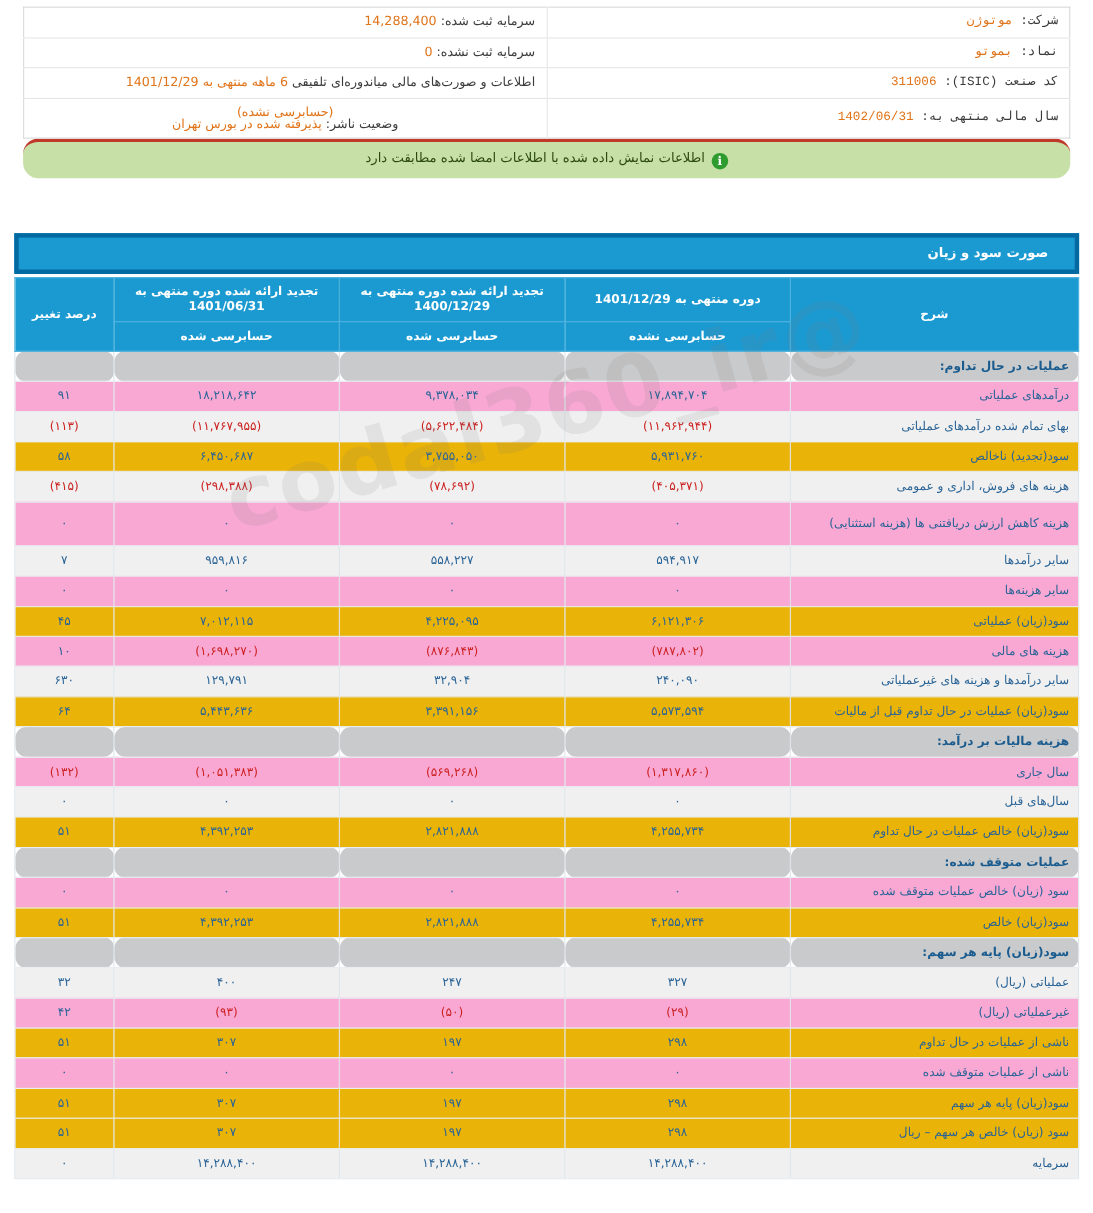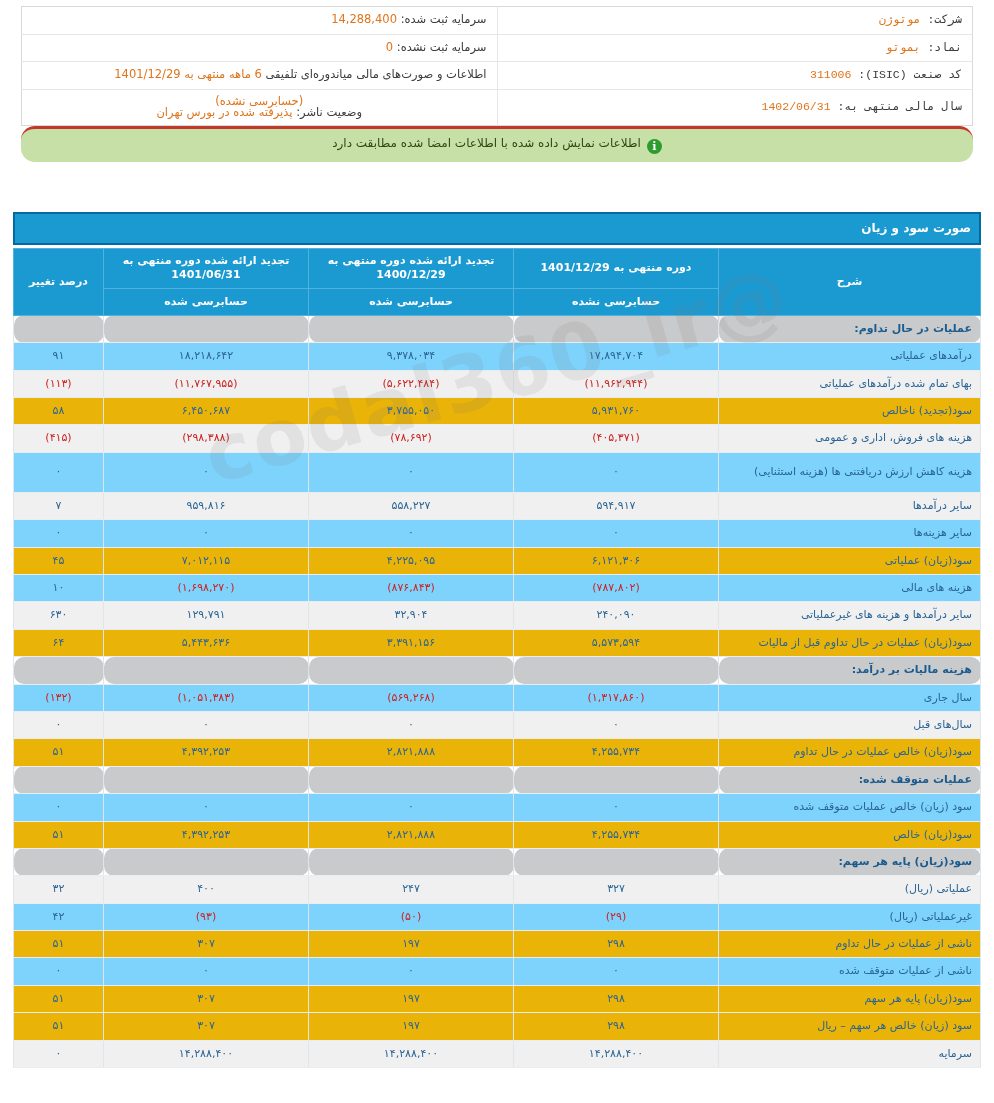--- a/index.html
+++ b/index.html
@@ -83,22 +83,22 @@
   }
 
   
   .stmt-wrap { width: 968px; margin: 50px auto 0 auto; }
   .stmt-title {
     background: #1b9ad2;
     color: #ffffff;
     font-size: 12px;
     font-weight: bold;
     text-align: right;
-    padding: 7px 8px 8px 14px;
-    border: 2px solid #0369a1;
+    padding: 7px 24px 8px 14px;
+    border: 4px solid #0369a1;
   }
   table.stmt {
     width: 100%;
     border-collapse: collapse;
     table-layout: fixed;
     margin-top: 3px;
     border: 1px solid #cfd6dd;
   }
   table.stmt th {
     background: #1b9ad2;
@@ -124,21 +124,21 @@
   td.num   { text-align: center; color: #2a6496; font-family: "DejaVu Sans", sans-serif; }
   td.pct   { text-align: center; color: #2a6496; width: 90px; }
   td.neg   { color: #cc2222; }
 
   tr.sect td {
     background: #c9cacb !important;
     color: #1a5c8f;
     font-weight: bold;
     border-radius: 10px;
   }
-  tr.r-blue  td { background: #7dd3fc; }
+  tr.r-blue  td { background: #f9a8d4; }
   tr.r-white td { background: #f0f0f0; }
   tr.r-gold  td { background: #eab308; }
 
   
   col.c-pct  { width: 90px; }
   col.c-n1   { width: 205px; }
   col.c-n2   { width: 205px; }
   col.c-n3   { width: 205px; }
   col.c-desc { width: auto; }
 

